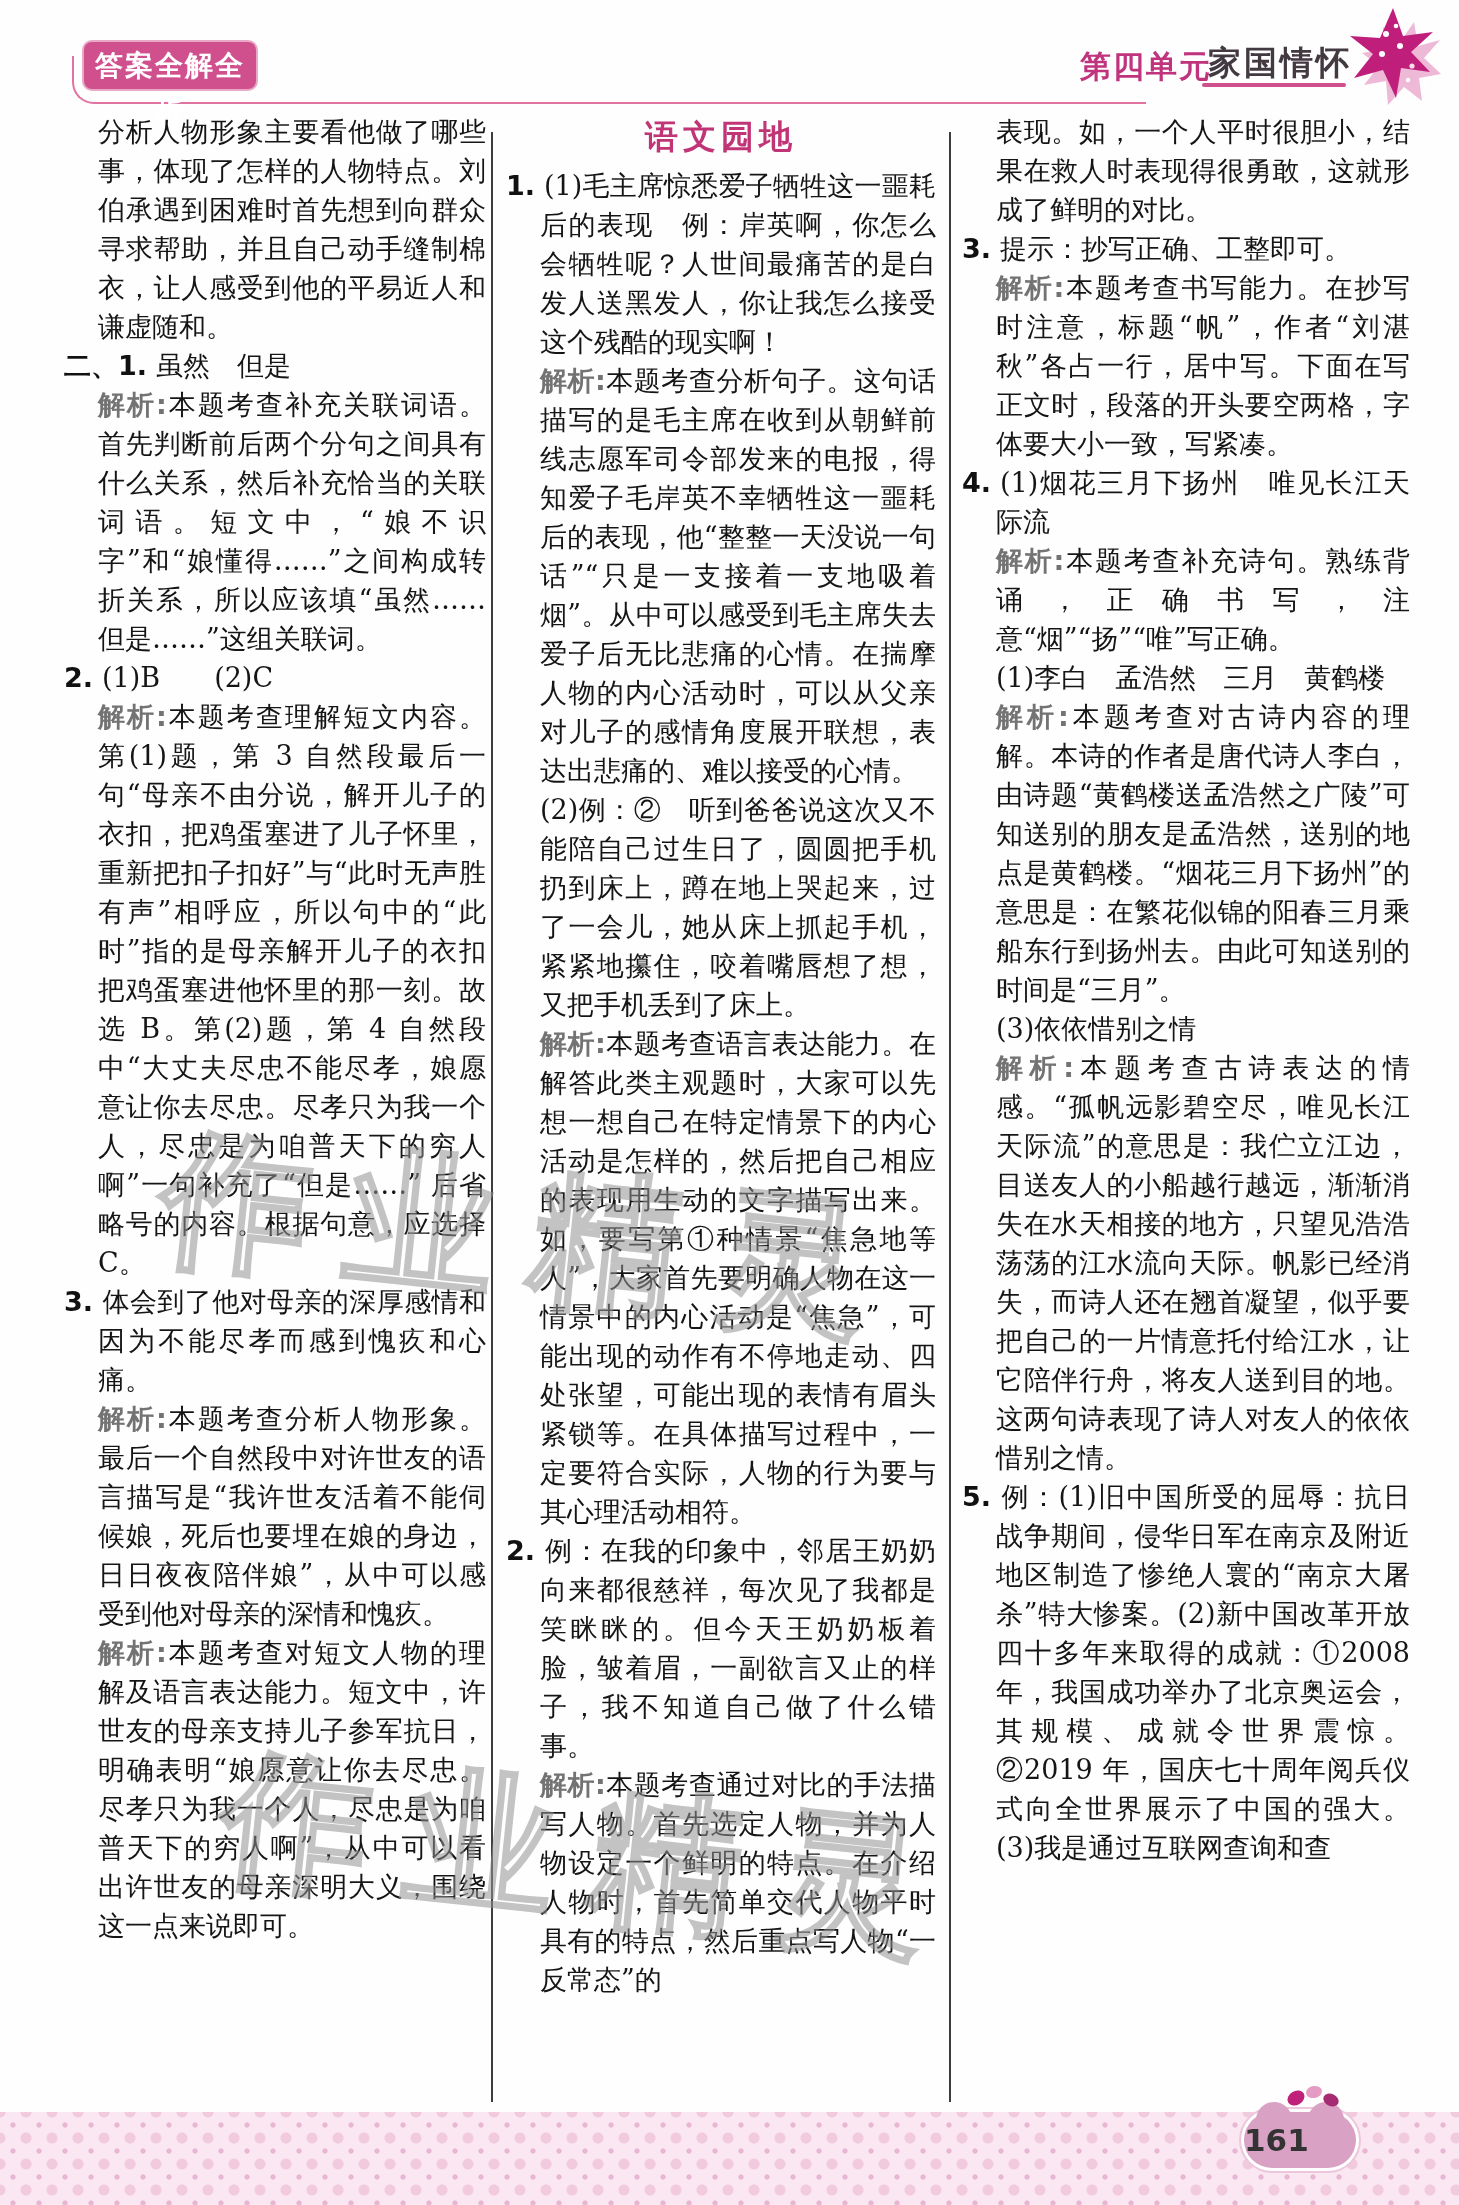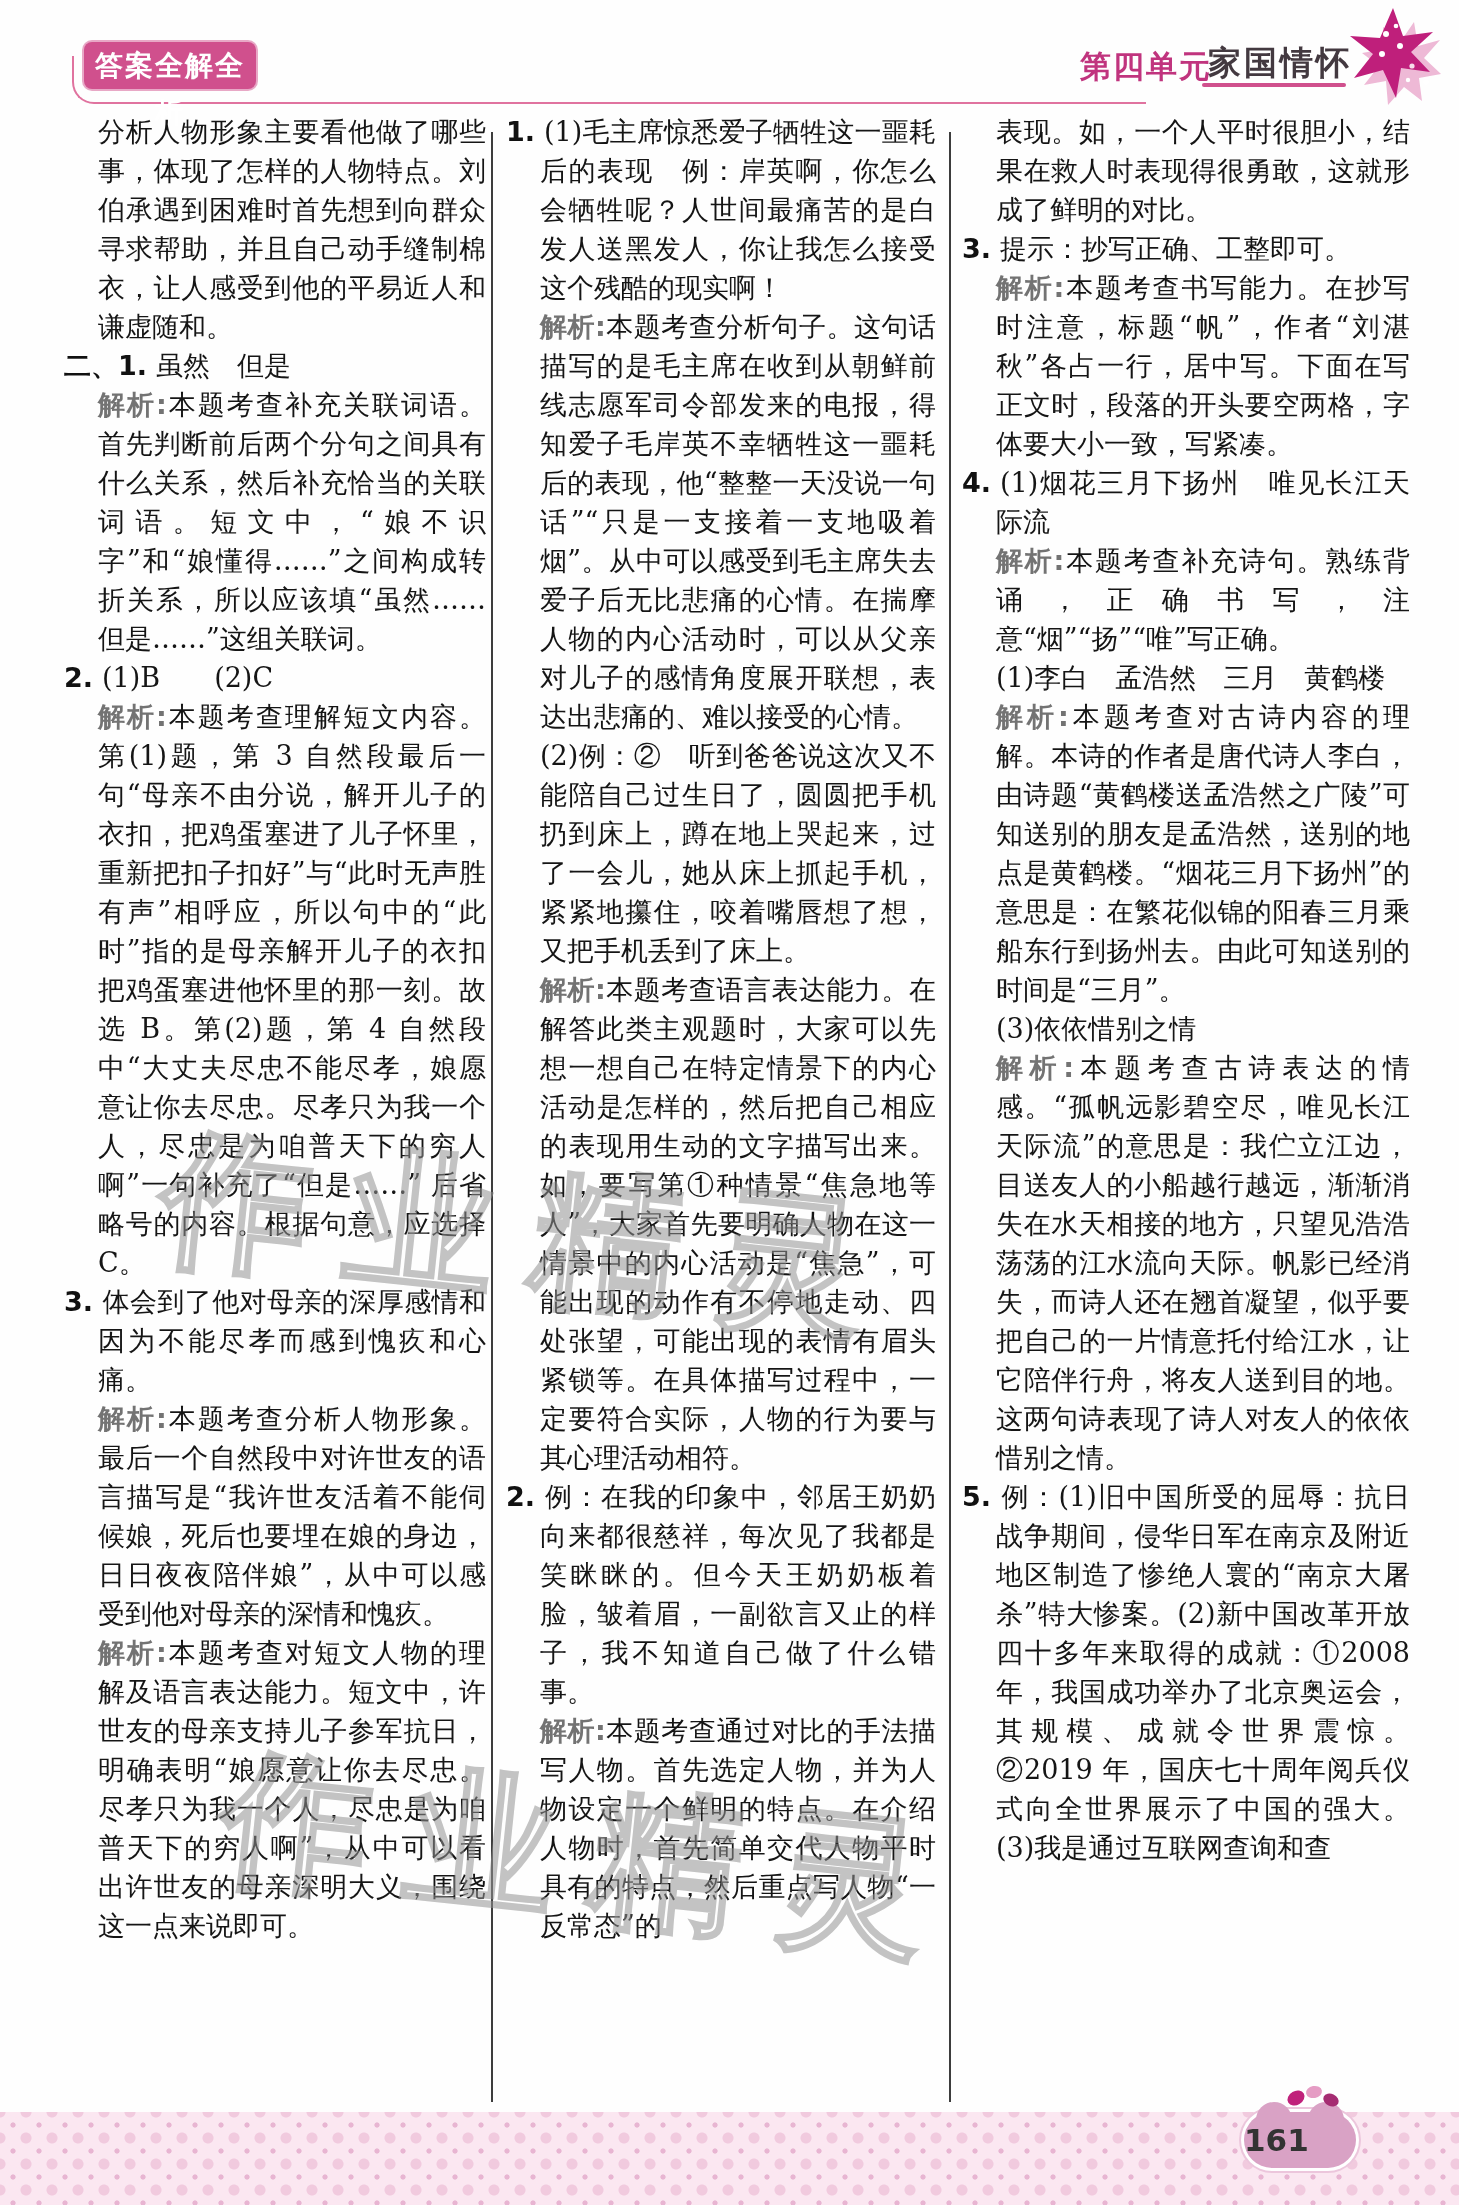--- a/index.html
+++ b/index.html
@@ -124,20 +124,21 @@
     <div class="para answer" style="padding-left: 88px; text-indent: -88px;"><span class="num">二、1.</span><span>虽然　但是</span></div>
     <div class="para analysis"><span class="label">解析:</span>本题考查补充关联词语。首先判断前后两个分句之间具有什么关系，然后补充恰当的关联词语。短文中，“娘不识字”和“娘懂得……”之间构成转折关系，所以应该填“虽然……但是……”这组关联词。</div>
     <div class="para answer" style="padding-left: 34px; text-indent: -34px;"><span class="num">2.</span><span>(1)B　　(2)C</span></div>
     <div class="para analysis"><span class="label">解析:</span>本题考查理解短文内容。第(1)题，第 3 自然段最后一句“母亲不由分说，解开儿子的衣扣，把鸡蛋塞进了儿子怀里，重新把扣子扣好”与“此时无声胜有声”相呼应，所以句中的“此时”指的是母亲解开儿子的衣扣把鸡蛋塞进他怀里的那一刻。故选 B。第(2)题，第 4 自然段中“大丈夫尽忠不能尽孝，娘愿意让你去尽忠。尽孝只为我一个人，尽忠是为咱普天下的穷人啊”一句补充了“但是……” 后省略号的内容。根据句意，应选择 C。</div>
     <div class="para answer" style="padding-left: 34px; text-indent: -34px;"><span class="num">3.</span><span>体会到了他对母亲的深厚感情和因为不能尽孝而感到愧疚和心痛。</span></div>
     <div class="para analysis"><span class="label">解析:</span>本题考查分析人物形象。最后一个自然段中对许世友的语言描写是“我许世友活着不能伺候娘，死后也要埋在娘的身边，日日夜夜陪伴娘”，从中可以感受到他对母亲的深情和愧疚。</div>
     <div class="para analysis"><span class="label">解析:</span>本题考查对短文人物的理解及语言表达能力。短文中，许世友的母亲支持儿子参军抗日，明确表明“娘愿意让你去尽忠。尽孝只为我一个人，尽忠是为咱普天下的穷人啊”，从中可以看出许世友的母亲深明大义，围绕这一点来说即可。</div>
   </div>
 <div id="div1" class="divider"></div>
 <div id="col2" class="col">
+    <div class="para ptitle">语文园地</div>
     <div class="para answer" style="padding-left: 34px; text-indent: -34px;"><span class="num">1.</span><span>(1)毛主席惊悉爱子牺牲这一噩耗后的表现　例：岸英啊，你怎么会牺牲呢？人世间最痛苦的是白发人送黑发人，你让我怎么接受这个残酷的现实啊！</span></div>
     <div class="para analysis"><span class="label">解析:</span>本题考查分析句子。这句话描写的是毛主席在收到从朝鲜前线志愿军司令部发来的电报，得知爱子毛岸英不幸牺牲这一噩耗后的表现，他“整整一天没说一句话”“只是一支接着一支地吸着烟”。从中可以感受到毛主席失去爱子后无比悲痛的心情。在揣摩人物的内心活动时，可以从父亲对儿子的感情角度展开联想，表达出悲痛的、难以接受的心情。</div>
     <div class="para subitem">(2)例：②　听到爸爸说这次又不能陪自己过生日了，圆圆把手机扔到床上，蹲在地上哭起来，过了一会儿，她从床上抓起手机，紧紧地攥住，咬着嘴唇想了想，又把手机丢到了床上。</div>
     <div class="para analysis"><span class="label">解析:</span>本题考查语言表达能力。在解答此类主观题时，大家可以先想一想自己在特定情景下的内心活动是怎样的，然后把自己相应的表现用生动的文字描写出来。如，要写第①种情景“焦急地等人”，大家首先要明确人物在这一情景中的内心活动是“焦急”，可能出现的动作有不停地走动、四处张望，可能出现的表情有眉头紧锁等。在具体描写过程中，一定要符合实际，人物的行为要与其心理活动相符。</div>
     <div class="para answer" style="padding-left: 34px; text-indent: -34px;"><span class="num">2.</span><span>例：在我的印象中，邻居王奶奶向来都很慈祥，每次见了我都是笑眯眯的。但今天王奶奶板着脸，皱着眉，一副欲言又止的样子，我不知道自己做了什么错事。</span></div>
     <div class="para analysis"><span class="label">解析:</span>本题考查通过对比的手法描写人物。首先选定人物，并为人物设定一个鲜明的特点。在介绍人物时，首先简单交代人物平时具有的特点，然后重点写人物“一反常态”的</div>
   </div>
 <div id="div2" class="divider"></div>
 <div id="col3" class="col">
     <div class="para plain">表现。如，一个人平时很胆小，结果在救人时表现得很勇敢，这就形成了鲜明的对比。</div>

